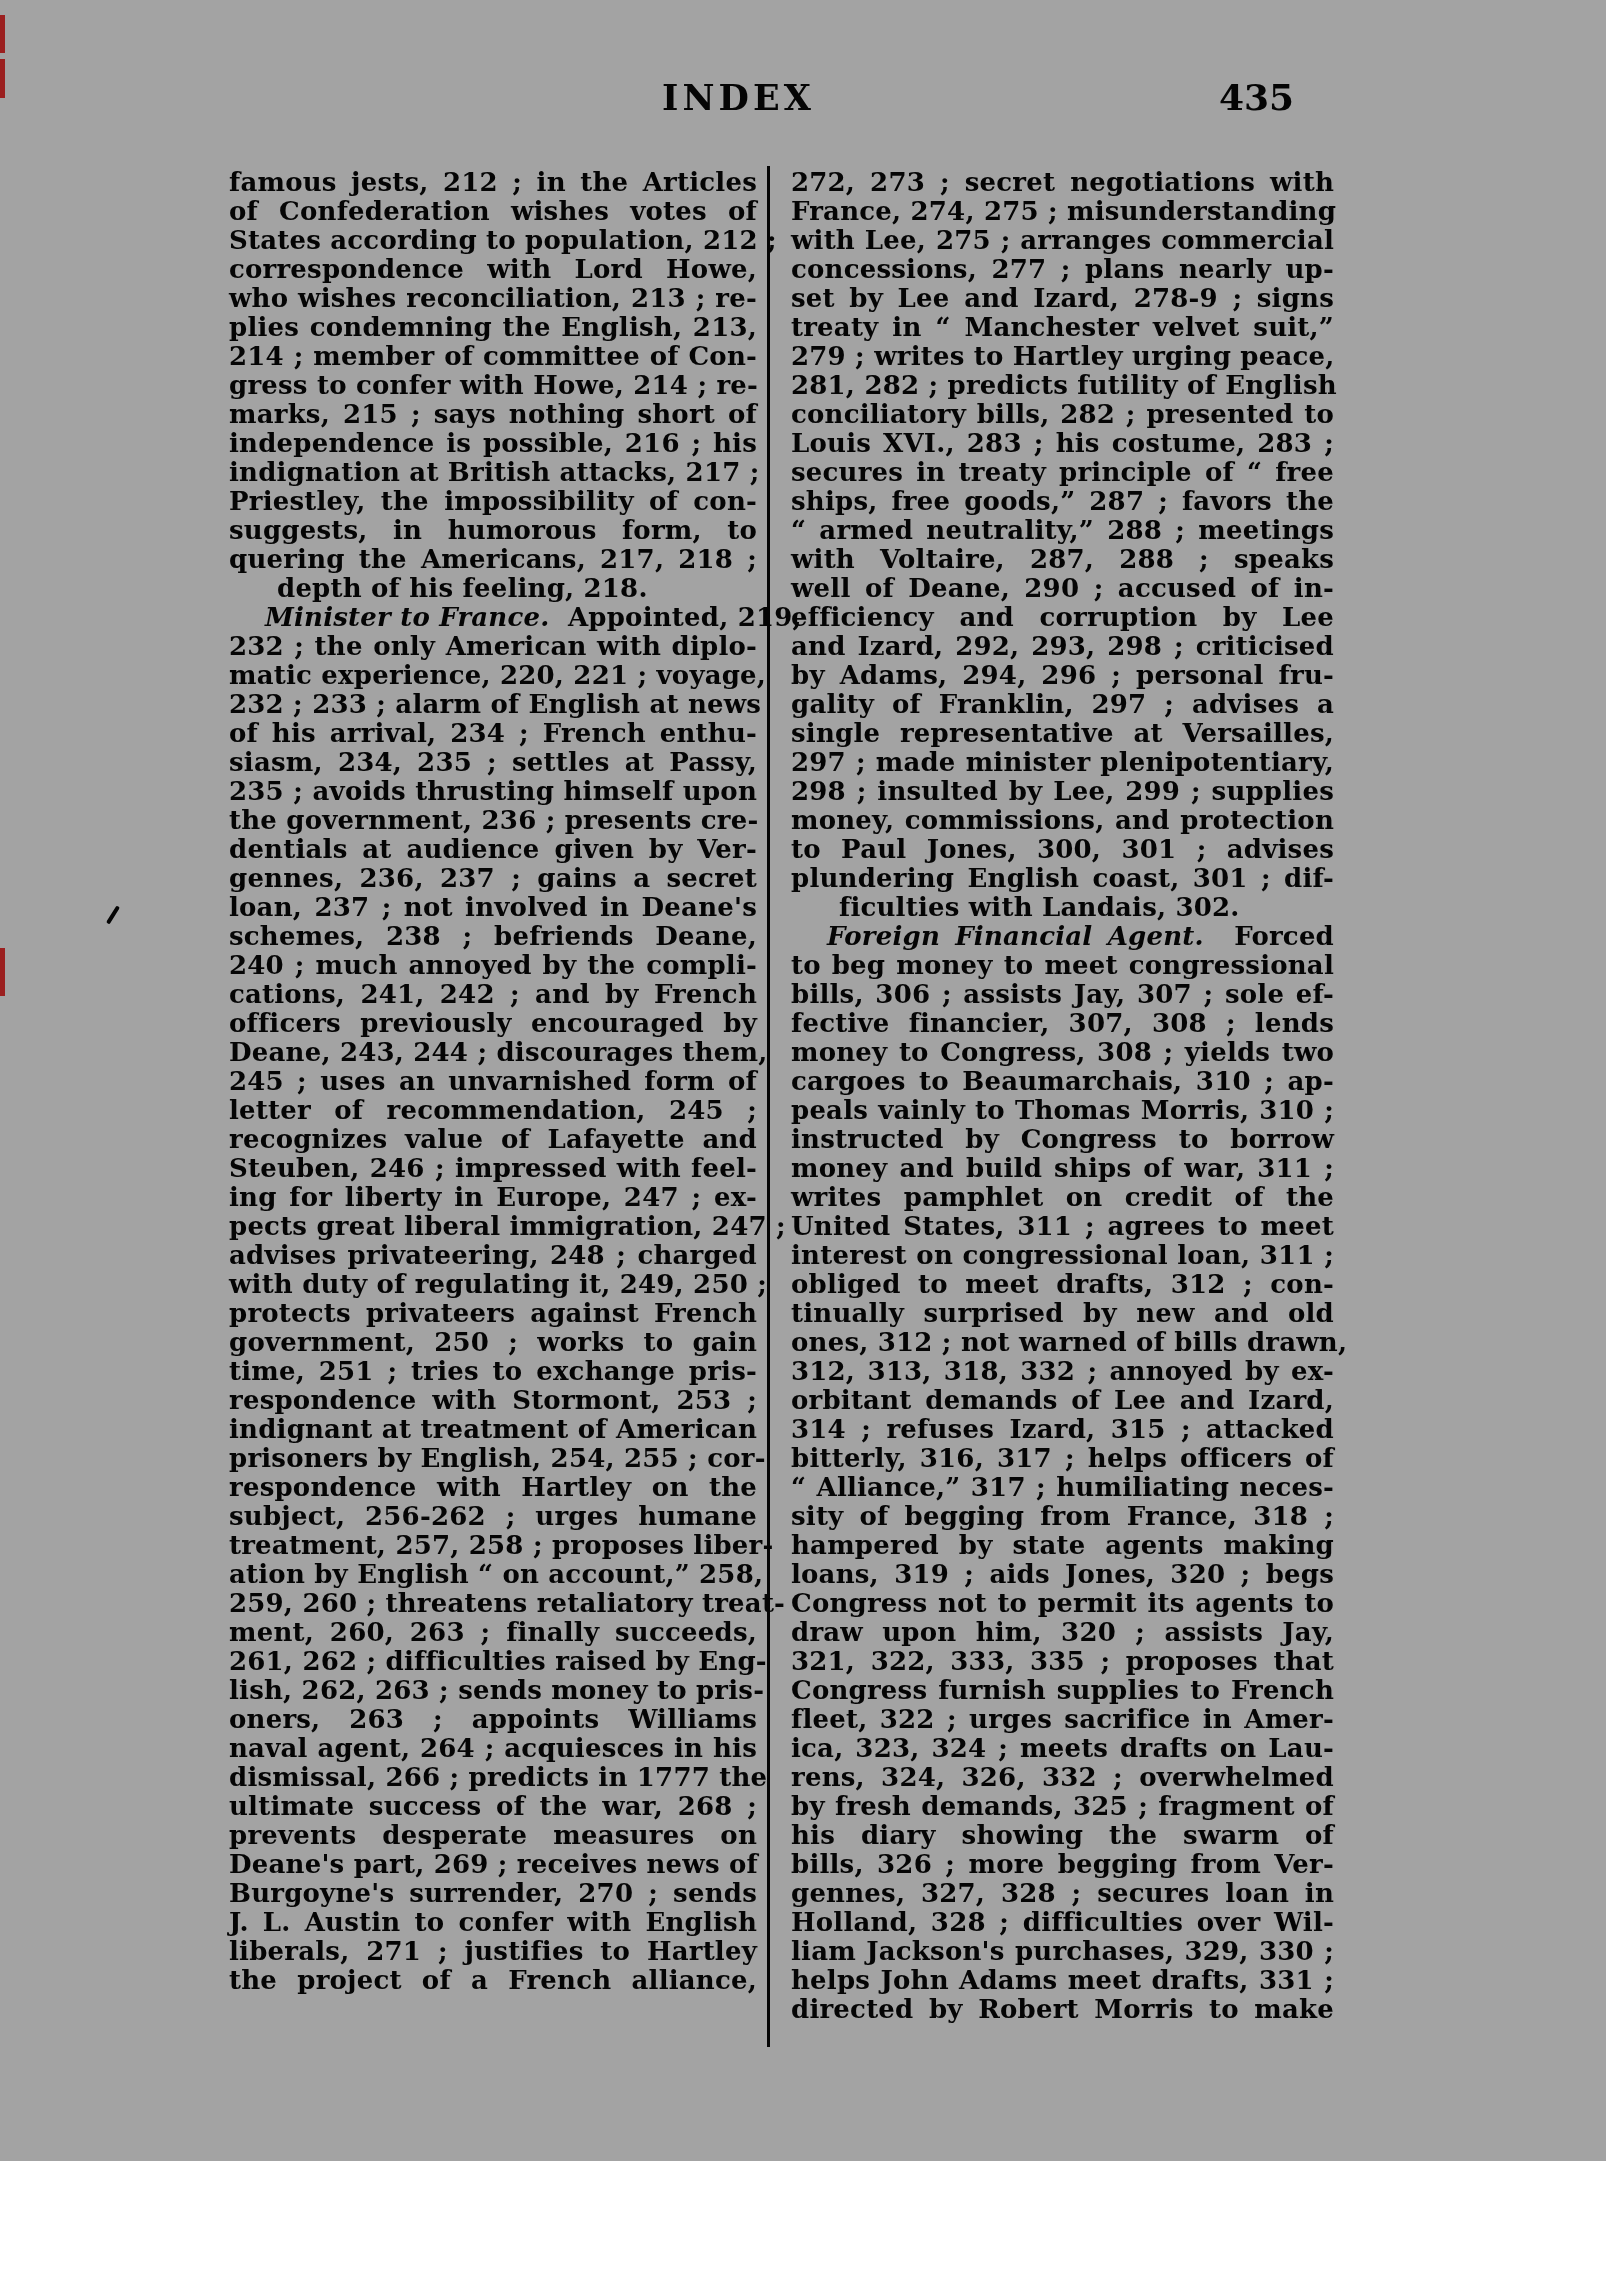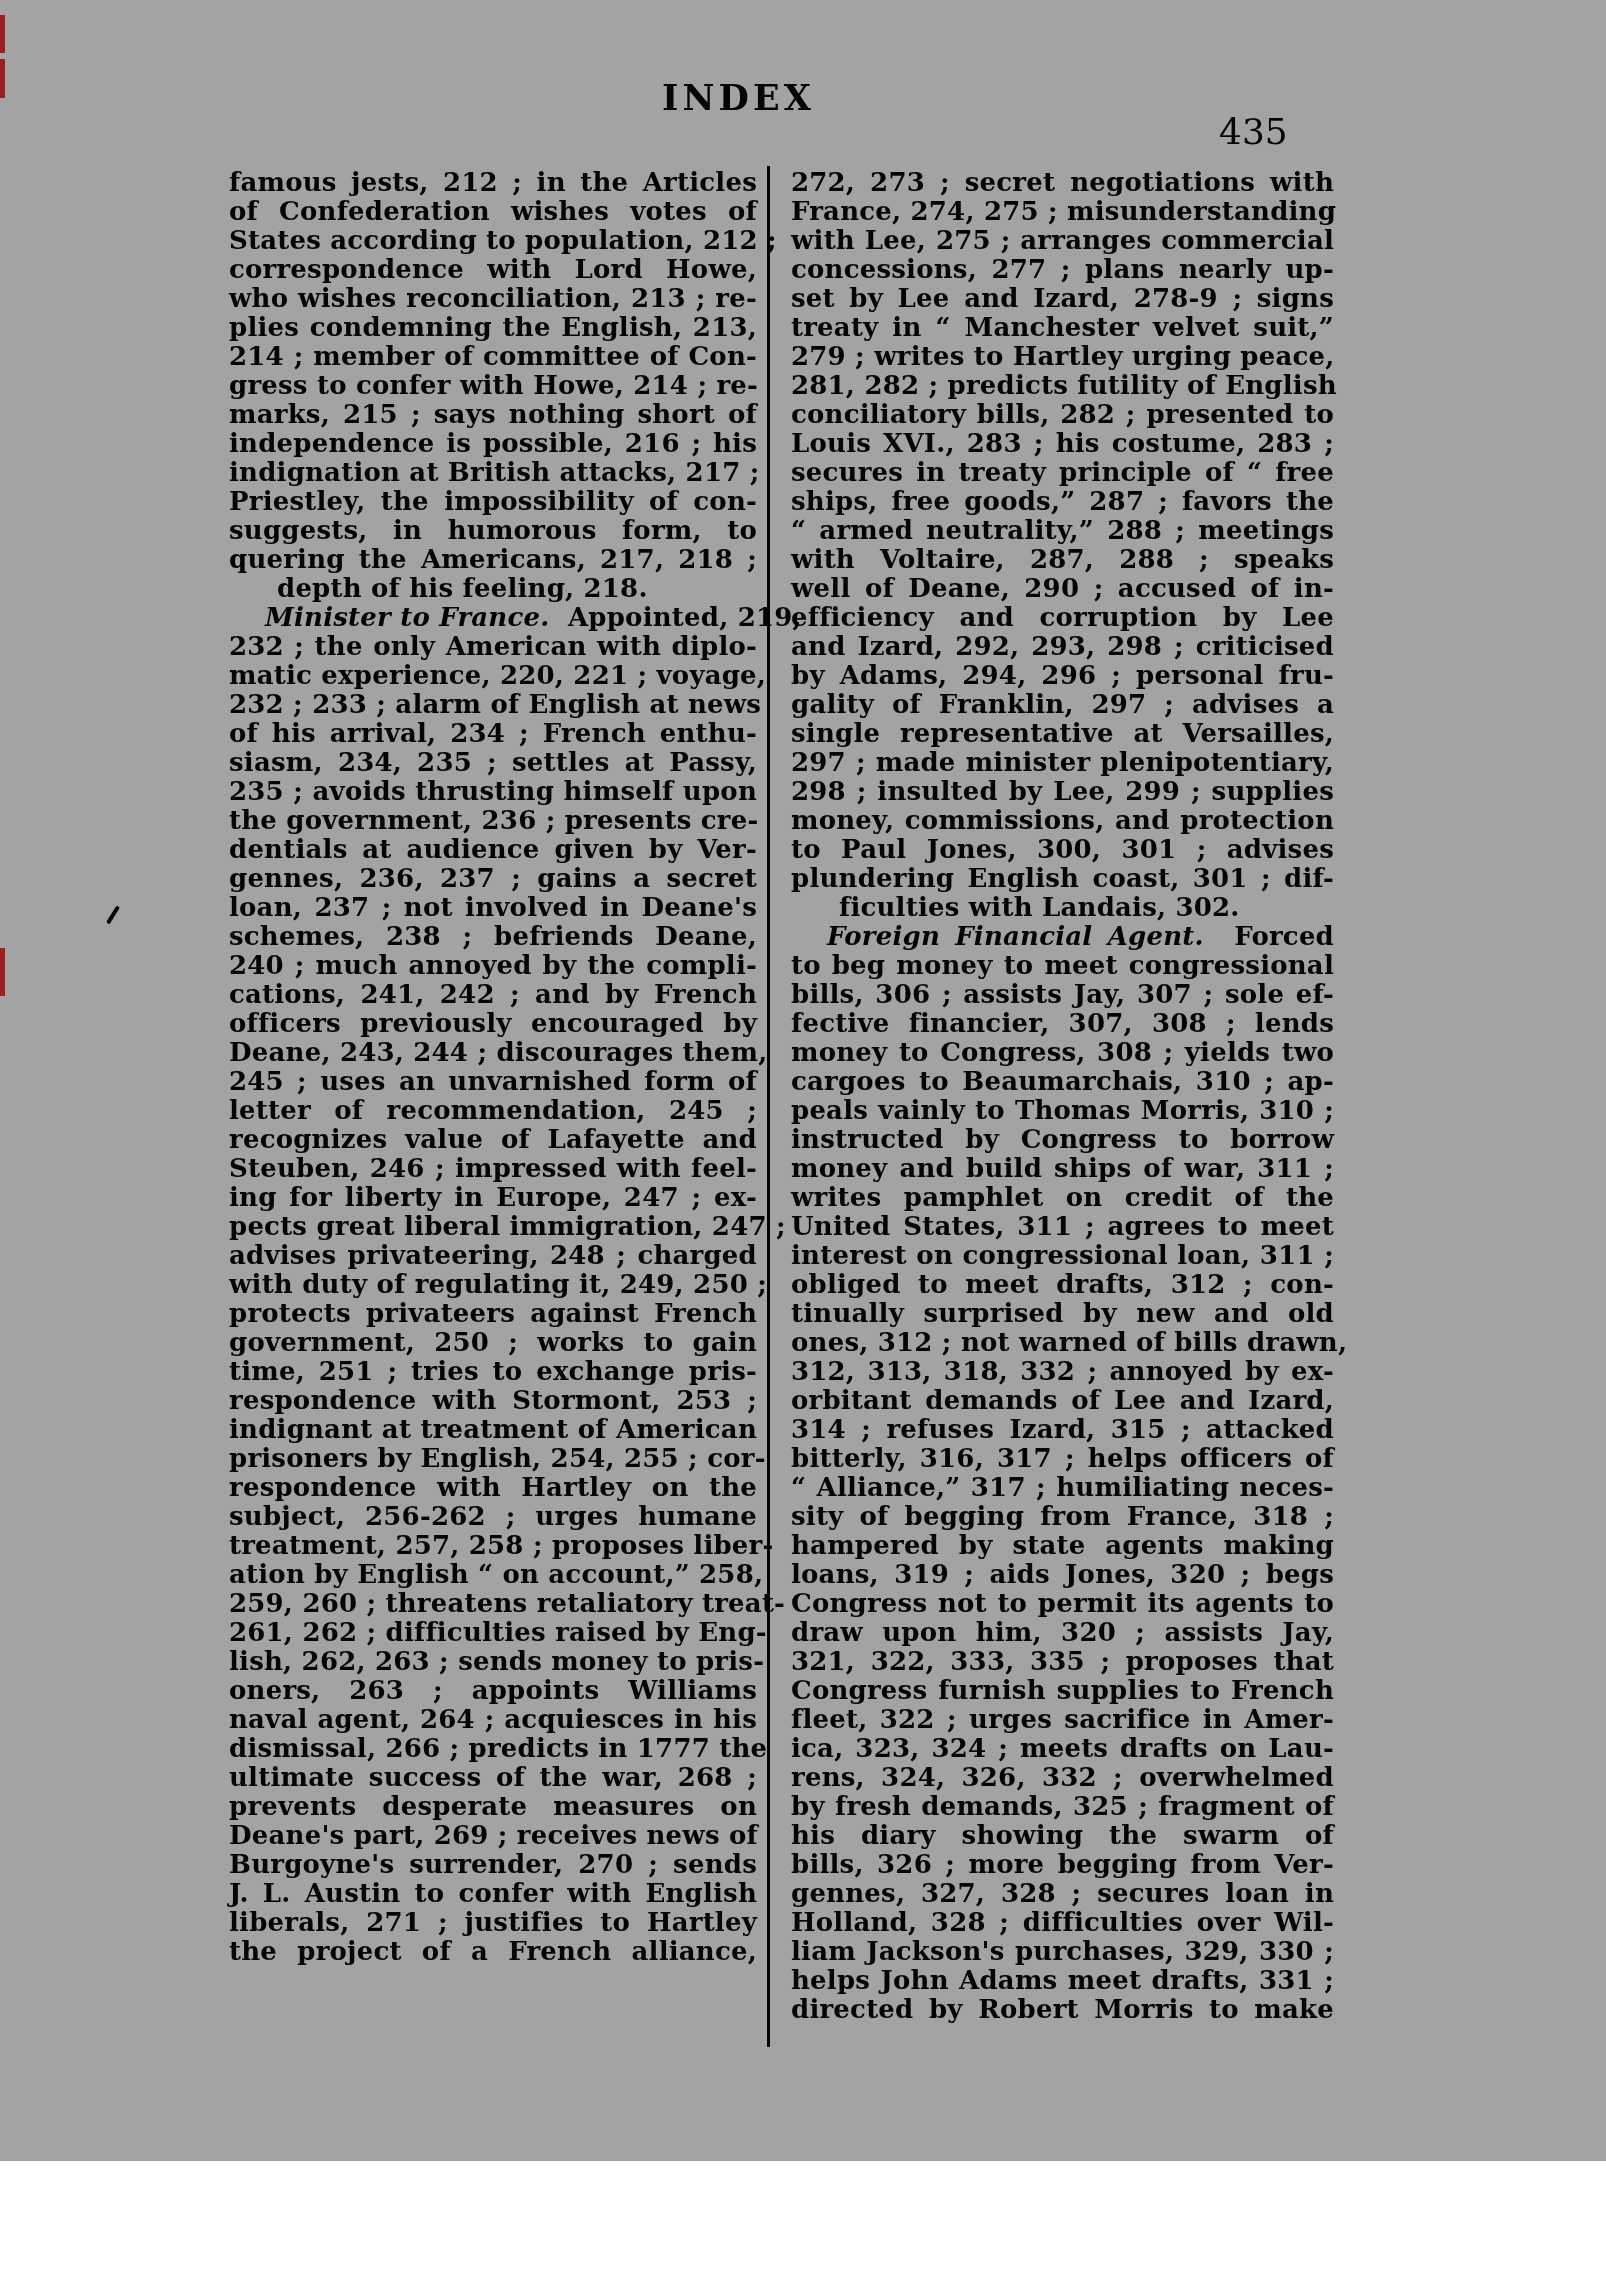--- a/index.html
+++ b/index.html
@@ -20,24 +20,23 @@
     font-weight: 700;
     letter-spacing: 4.1px;
     line-height: 42px;
     white-space: nowrap;
   }
   .page-number {
     position: absolute;
     top: 76px;
     left: 1219px;
     font-size: 36px;
-    font-weight: 400;
+    font-weight: 700;
     line-height: 43px;
     white-space: nowrap;
-    margin-top: 34px;
   }
   .column {
     position: absolute;
     top: 168px;
     font-size: 26px;
     font-weight: 700;
     letter-spacing: 0.2px;
   }
   .column.left  { left: 229px;  width: 528px; }
   .column.right { left: 791px; width: 543px; }
@@ -123,20 +122,21 @@
       <div class="line">government, 250 ; works to gain</div>
       <div class="line">time, 251 ; tries to exchange pris-</div>
       <div class="line">respondence with Stormont, 253 ;</div>
       <div class="line">indignant at treatment of American</div>
       <div class="line">prisoners by English, 254, 255 ; cor-</div>
       <div class="line">respondence with Hartley on the</div>
       <div class="line">subject, 256-262 ; urges humane</div>
       <div class="line">treatment, 257, 258 ; proposes liber-</div>
       <div class="line">ation by English “ on account,” 258,</div>
       <div class="line">259, 260 ; threatens retaliatory treat-</div>
+      <div class="line">ment, 260, 263 ; finally succeeds,</div>
       <div class="line">261, 262 ; difficulties raised by Eng-</div>
       <div class="line">lish, 262, 263 ; sends money to pris-</div>
       <div class="line">oners, 263 ; appoints Williams</div>
       <div class="line">naval agent, 264 ; acquiesces in his</div>
       <div class="line">dismissal, 266 ; predicts in 1777 the</div>
       <div class="line">ultimate success of the war, 268 ;</div>
       <div class="line">prevents desperate measures on</div>
       <div class="line">Deane's part, 269 ; receives news of</div>
       <div class="line">Burgoyne's surrender, 270 ; sends</div>
       <div class="line">J. L. Austin to confer with English</div>

